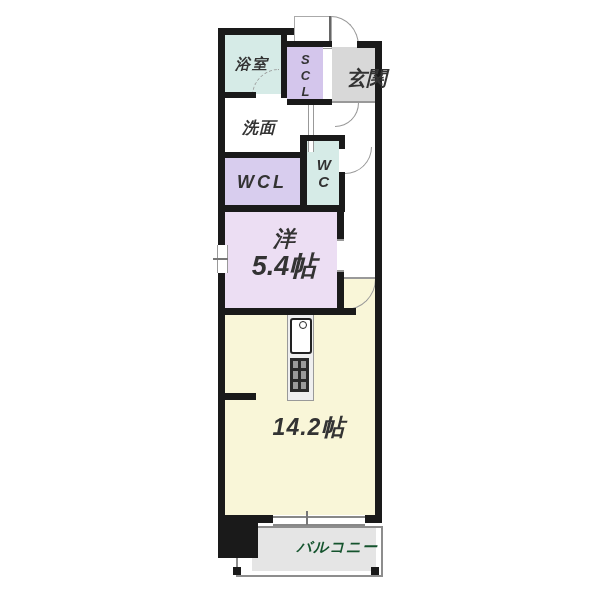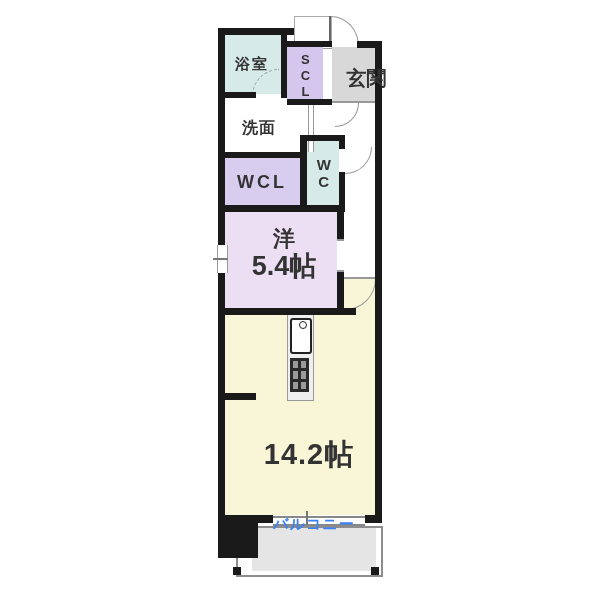--- a/index.html
+++ b/index.html
@@ -1,17 +1,17 @@
 <!DOCTYPE html>
 <html style="--wall: #1a1a1a; --line: #999999; --text: #333333; --aqua: #d6ebe7; --lavender: #d4c6ec; --lavender2: #d8cdee; --pink: #ecdef3; --yellow: #f9f6d8; --genkan: #d8d8d8; --balcony: #e5e5e5;"><head>
 <meta charset="utf-8">
 <style>
   html,body{margin:0;padding:0;background:#fff;}
   #canvas{position:relative;width:580px;height:600px;background:#fff;overflow:hidden;
-          font-family:"Liberation Sans","DejaVu Sans",sans-serif;color:var(--text,#333);}
+          font-family:"Liberation Sans","DejaVu Sans",sans-serif;color:var(--text,#333);font-style:italic;}
   .abs{position:absolute;}
   .fill{position:absolute;z-index:1;}
   .wall{position:absolute;background:var(--wall,#1a1a1a);z-index:3;}
   .thinline{position:absolute;background:var(--line,#999);z-index:2;}
   .arc{position:absolute;z-index:2;border:0 solid var(--line,#999);background:transparent;}
   .label{position:absolute;z-index:5;text-align:center;font-weight:600;line-height:1.15;}
   .vtext{writing-mode:vertical-rl;text-orientation:upright;}
 
   
   #room-bathroom{left:224px;top:32px;width:57px;height:62px;background:var(--aqua);}
@@ -97,22 +97,22 @@
   
   #label-bathroom{left:224px;top:55px;width:56px;font-size:15px;letter-spacing:2px;}
   #label-scl{left:297px;top:51px;height:50px;font-size:13px;letter-spacing:1px;}
   #label-genkan{left:344px;top:67px;width:45px;font-size:20px;text-align:center;}
   #label-senmen{left:226px;top:119px;width:66px;font-size:16px;letter-spacing:1px;text-align:center;}
   #label-wcl{left:226px;top:172px;width:72px;font-size:18px;letter-spacing:3px;}
   #label-wc{left:315px;top:147px;height:52px;font-size:15px;}
   #label-western{left:232px;top:226px;width:104px;font-size:22px;}
   #label-western .size{font-size:27px;}
   #label-ldk{left:240px;top:414px;width:138px;font-size:21px;letter-spacing:4px;}
-  #label-ldk .size{font-size:29px;letter-spacing:1px;margin-top:24px;}
-  #label-balcony{left:250px;top:515px;width:128px;font-size:15px;letter-spacing:1px;color:#3b82f6;}
+  #label-ldk .size{font-size:23px;letter-spacing:1px;}
+  #label-balcony{left:250px;top:538px;width:128px;font-size:15px;letter-spacing:1px;color:#14532d;text-align:right;}
 </style>
 </head>
 <body>
 
 <div id="canvas">
 
   <div class="fill" id="room-bathroom"></div>
   <div class="fill" id="room-scl"></div>
   <div class="abs" id="scl-door-strip"></div>
   <div class="fill" id="room-genkan"></div>

